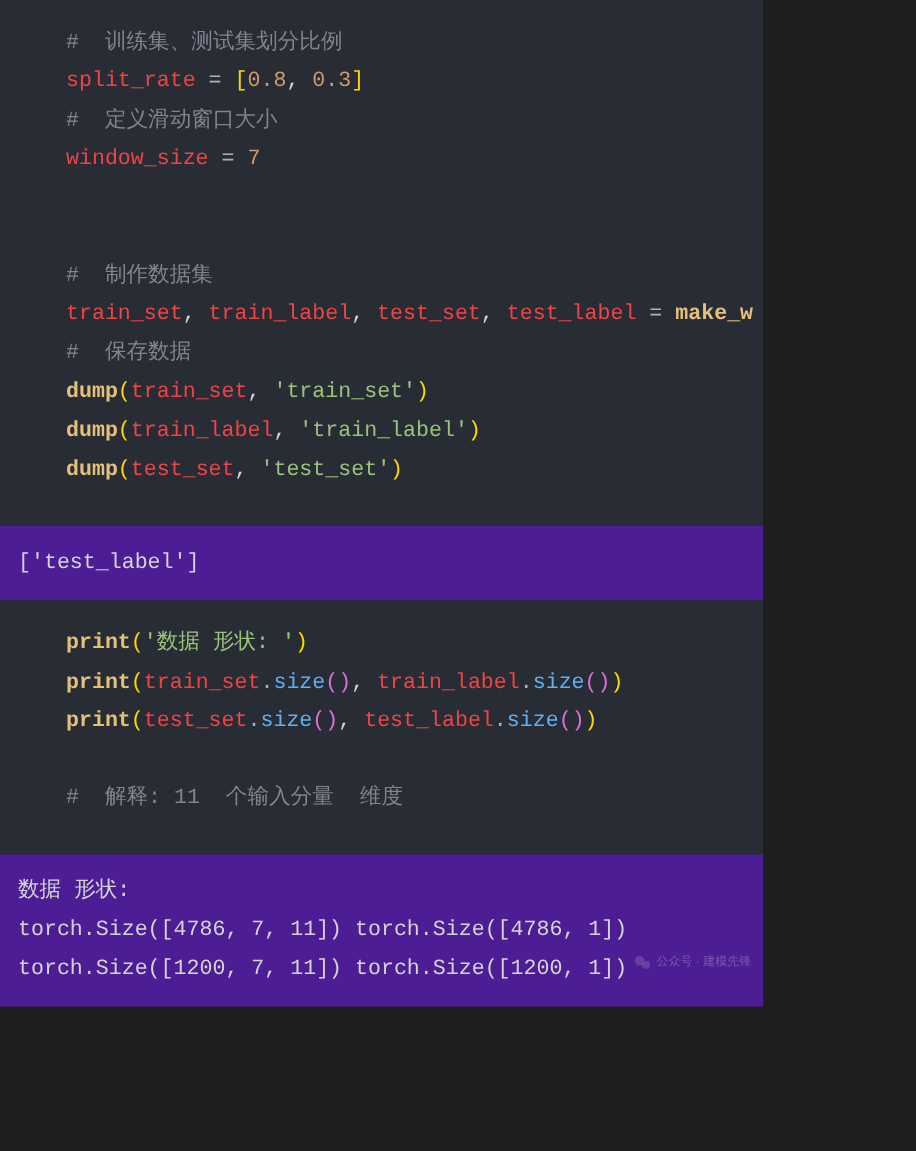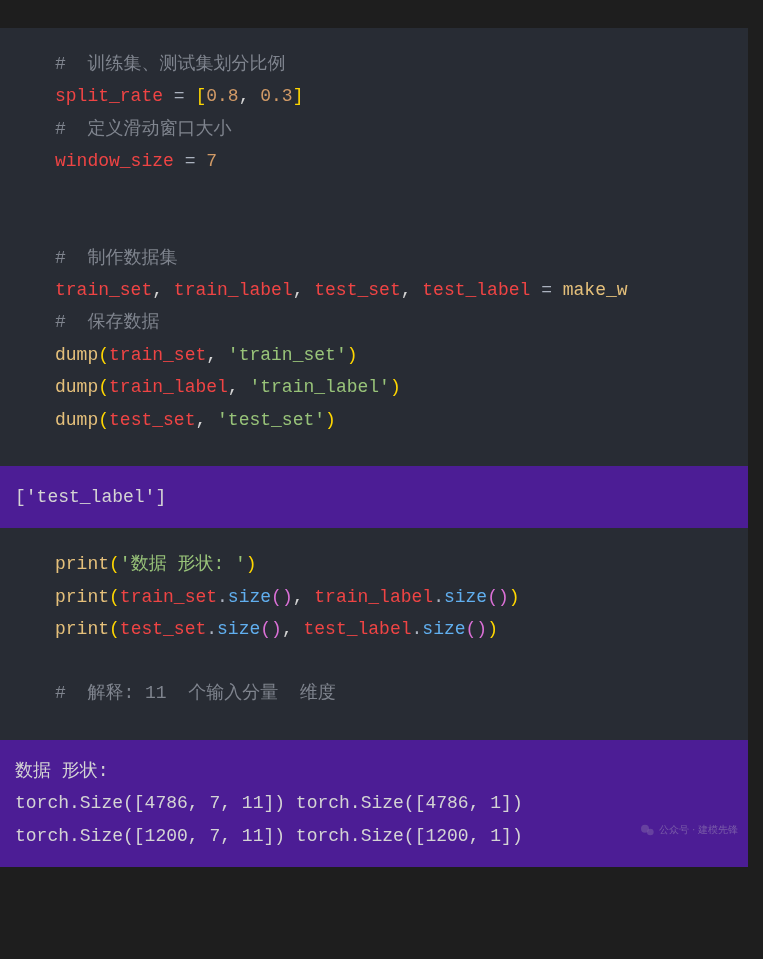--- a/index.html
+++ b/index.html
@@ -29,40 +29,40 @@
     padding: 0 20px 0 55px;
     white-space: pre;
   }
   .blank {
     height: 32px;
   }
   .comment { color: #7f848e; }
   .bracket1 { color: #ffd700; }
   .bracketP { color: #da70d6; }
   .num { color: #d19a66; }
-  .funcOr { color: #e5c07b;}
+  .funcOr { color: #e5c07b; font-weight: bold;}
   .callfn { color: #61afef; }
   .arg { color: #ef4444;}
   .str { color: #98c379;}
   .eq { color: #abb2bf;}
   .dot { color: #abb2bf;}
   .whitev{color:#d4d4d4;}
   .watermark {
     position: absolute;
     bottom: 28px;
     right: 10px;
     color: rgba(200,200,200,0.35);
     font-size: 10px;
     font-family: sans-serif;
     display: flex;
     align-items: center;
     gap:4px;
   }
   .watermark svg { opacity:0.35;}
-  .container { position: relative; width:748px;margin-top:28px;}
+  .container { position: relative; width:636px;}
 </style>
 </head>
 <body>
 
 <div class="container">
 
 <div class="code-cell">
   <div class="line"><span class="comment">#  训练集、测试集划分比例</span></div>
   <div class="line"><span class="arg">split_rate</span><span class="eq"> = </span><span class="bracket1">[</span><span class="num">0.8</span><span class="whitev">, </span><span class="num">0.3</span><span class="bracket1">]</span></div>
   <div class="line"><span class="comment">#  定义滑动窗口大小</span></div>

